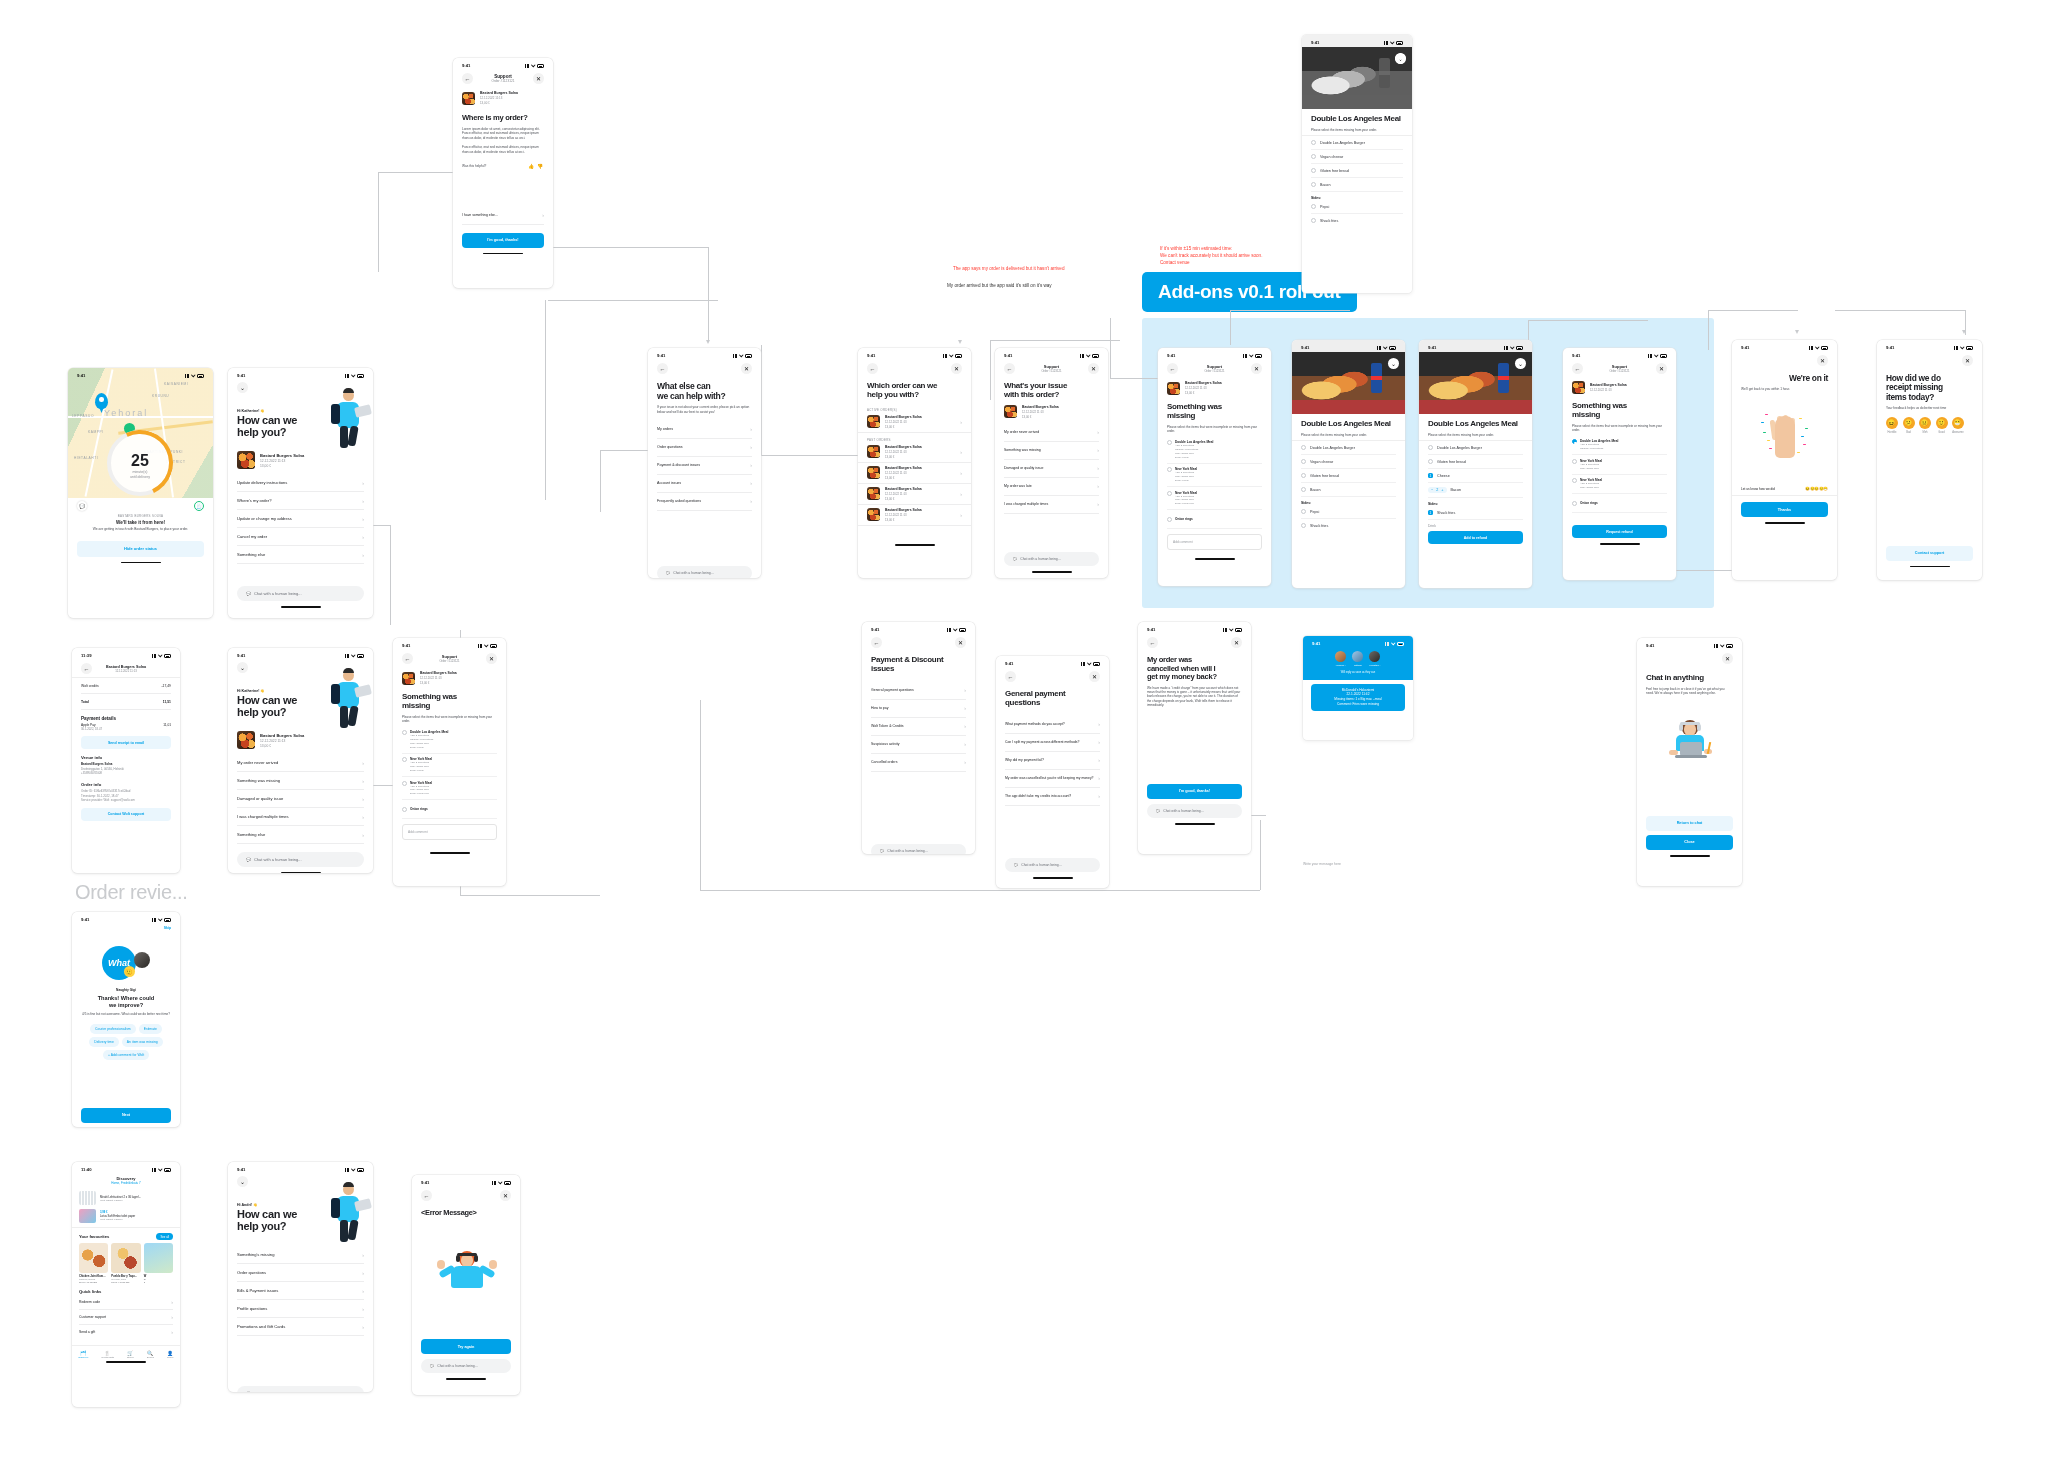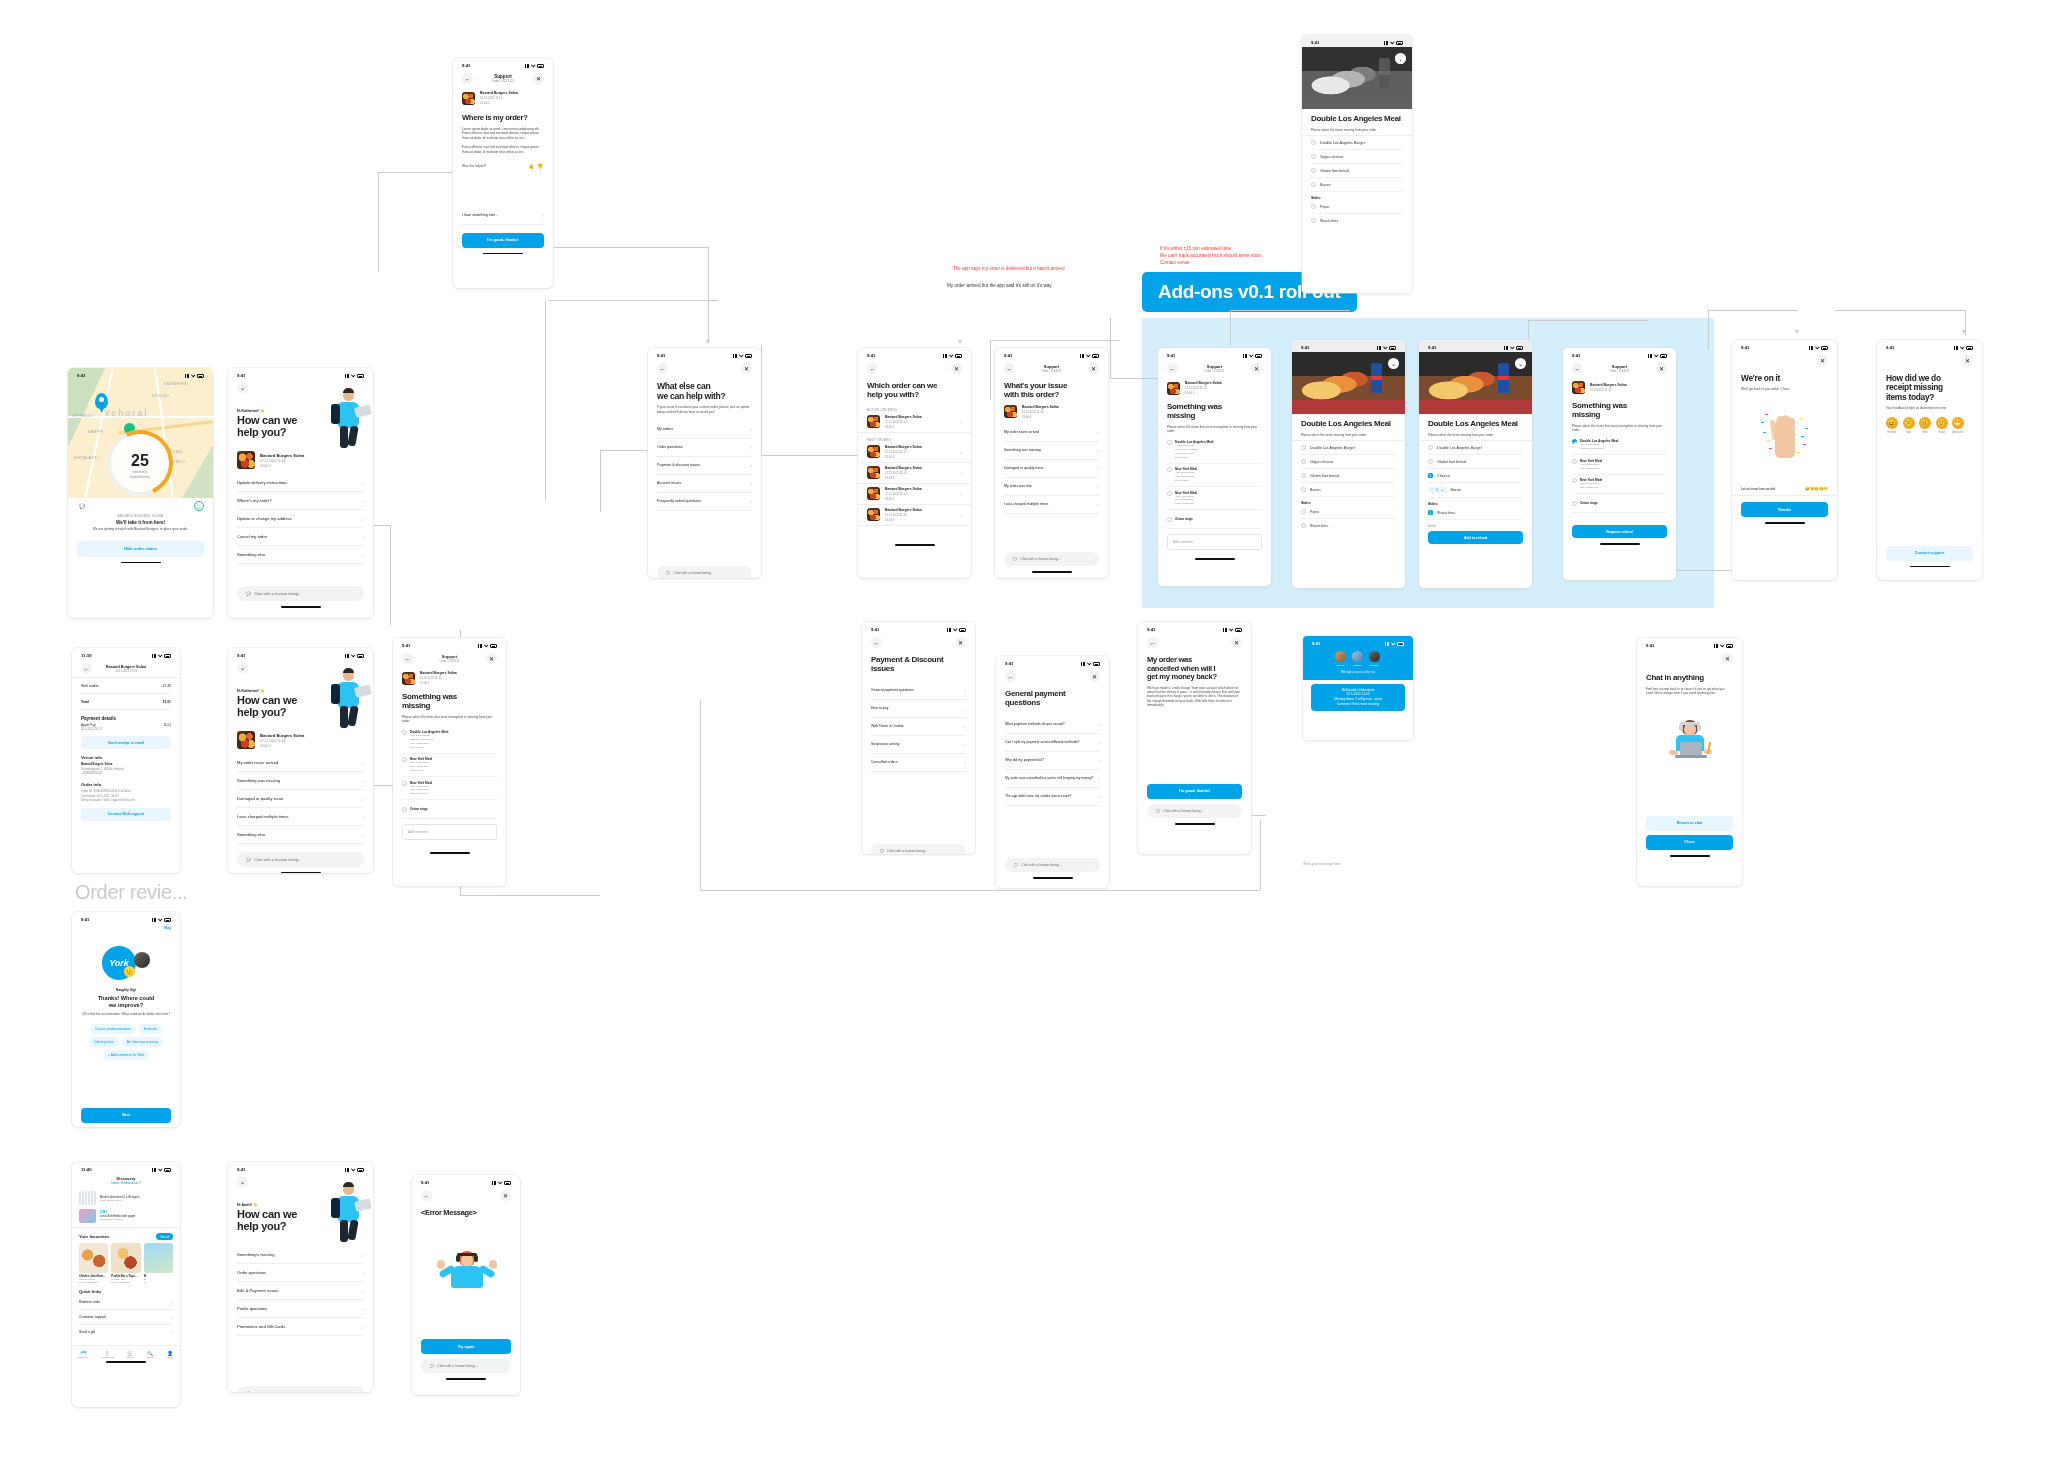--- a/index.html
+++ b/index.html
@@ -752,21 +752,21 @@
       <span>9:41</span>
       <span class="sig">
           <i class="bars"></i>
           <i class="wifi"></i>
           <i class="batt"></i>
         </span>
     </div>
     <div class="navbar" style="justify-content:flex-end;">
       <div class="circbtn">✕</div>
     </div>
-    <div class="h1" style="font-size:8.4px;margin-top:4px;">We're on it</div>
+    <div class="h1" style="font-size:8.4px;margin-top:4px;text-align:right;">We're on it</div>
     <div class="body" style="font-size:3.2px;">We'll get back to you within 1 hour.</div>
     <div class="illus-hand" style="margin-top:14px;">
       <div class="f" style="left:10px;top:14px;transform:rotate(-8deg);"></div>
       <div class="f" style="left:16px;top:10px;"></div>
       <div class="f" style="left:22px;top:9px;"></div>
       <div class="f" style="left:28px;top:12px;transform:rotate(7deg);"></div>
       <div class="palm"></div>
       <div class="conf" style="left:4px;top:8px;background:#FF3B8E;"></div>
       <div class="conf" style="left:38px;top:12px;background:#FFD23F;"></div>
       <div class="conf" style="left:2px;top:26px;background:#19C37D;"></div>
@@ -1231,21 +1231,21 @@
     <div class="status">
       <span>9:41</span>
       <span class="sig">
           <i class="bars"></i>
           <i class="wifi"></i>
           <i class="batt"></i>
         </span>
     </div>
     <div style="text-align:right;padding:2px 9px;font-size:3.4px;color:#00A2E8;font-weight:bold;">Skip</div>
     <div style="position:relative;height:38px;margin-top:14px;">
-      <div style="position:absolute;left:30px;top:0;width:34px;height:34px;border-radius:50%;background:#00A2E8;display:flex;align-items:center;justify-content:center;color:#fff;font-style:italic;font-weight:bold;font-size:9px;">York</div>
+      <div style="position:absolute;left:30px;top:0;width:34px;height:34px;border-radius:50%;background:#00A2E8;display:flex;align-items:center;justify-content:center;color:#fff;font-style:italic;font-weight:bold;font-size:9px;">What</div>
       <div style="position:absolute;left:52px;top:20px;width:11px;height:11px;border-radius:50%;background:#FFD23F;display:flex;align-items:center;justify-content:center;font-size:6px;">🙂</div>
       <div style="position:absolute;left:62px;top:6px;width:16px;height:16px;border-radius:50%;background:linear-gradient(135deg,#6d6a66,#2a2724);"></div>
     </div>
     <div style="text-align:center;font-size:3.2px;font-weight:bold;margin-top:4px;">Naughty Gigi</div>
     <div style="text-align:center;font-size:5.6px;font-weight:800;margin-top:3px;line-height:1.2;white-space:pre-line;">Thanks! Where could
 we improve?</div>
     <div style="text-align:center;font-size:3.1px;color:#4a4d54;margin-top:4px;padding:0 10px;line-height:1.45;">4/5 is fine but not awesome. What could we do better next time?</div>
     <div class="chipwrap" style="margin-top:7px;">
       <div class="chip">Courier professionalism</div>
       <div class="chip">Estimate</div>

